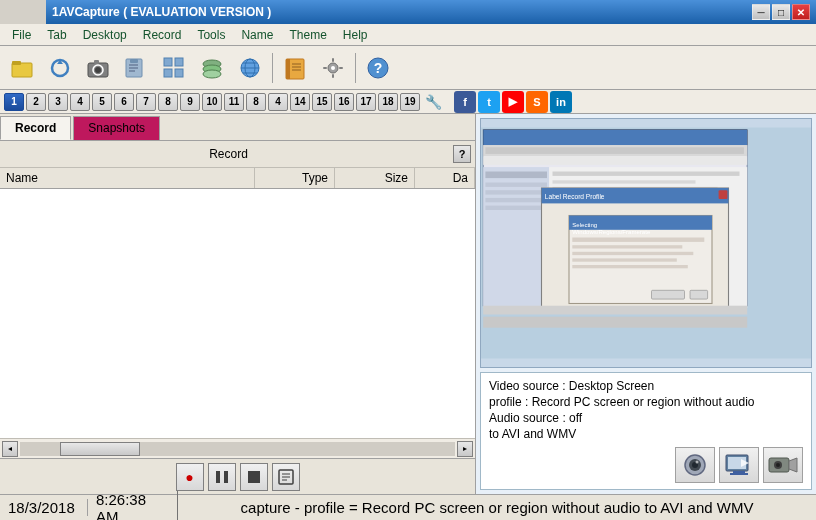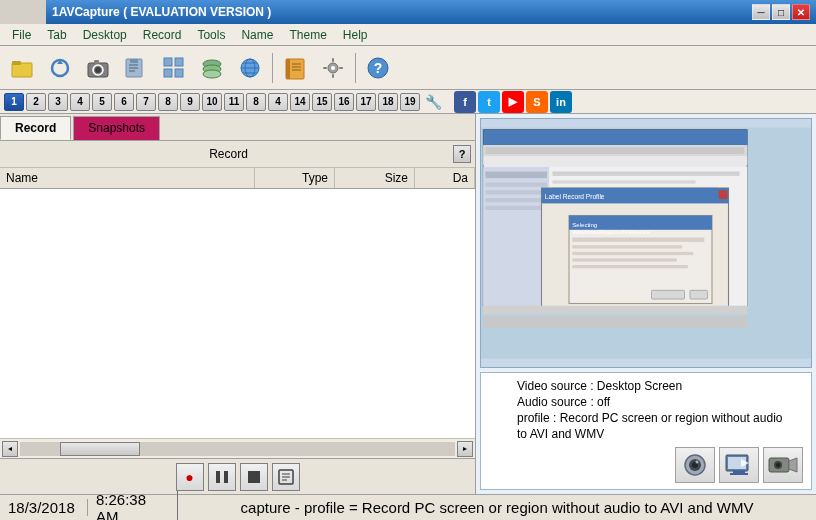--- a/index.html
+++ b/index.html
@@ -318,21 +318,20 @@
     .info-area {
       background: white;
       border: 1px solid #a0b8c8;
       padding: 6px 8px;
       font-size: 12px;
       color: #000;
       min-height: 80px;
     }
     .info-line {
       margin-bottom: 2px;
-      margin-left: 28px;
     }
 
     
     .camera-row {
       display: flex;
       justify-content: flex-end;
       gap: 4px;
       margin-top: 6px;
     }
     .camera-icon-btn {
@@ -619,22 +618,22 @@
         <rect x="155" y="148" width="30" height="8" fill="#d8d8d8" stroke="#808080" stroke-width="0.5" rx="1"></rect>
         <rect x="190" y="148" width="16" height="8" fill="#d8d8d8" stroke="#808080" stroke-width="0.5" rx="1"></rect>
 
         <rect x="2" y="162" width="240" height="8" fill="#d0d0d0"></rect>
         <rect x="2" y="172" width="240" height="10" fill="#c8c8c8"></rect>
       </svg>
     </div>
 
     <div class="info-area">
       <div class="info-line">Video source : Desktop Screen</div>
+      <div class="info-line">profile : Record PC screen or region without audio</div>
       <div class="info-line">Audio source : off</div>
-      <div class="info-line">profile : Record PC screen or region without audio</div>
       <div class="info-line">to AVI and WMV</div>
 
       <div class="camera-row">
         <div class="camera-icon-btn">
           <svg width="32" height="28" viewBox="0 0 32 28">
             <circle cx="16" cy="14" r="10" fill="#a0a8b8" stroke="#606880" stroke-width="1.5"></circle>
             <circle cx="16" cy="14" r="6" fill="#404850"></circle>
             <circle cx="16" cy="14" r="3" fill="#202830"></circle>
             <circle cx="18" cy="11" r="1.5" fill="white" opacity="0.6"></circle>
           </svg>

